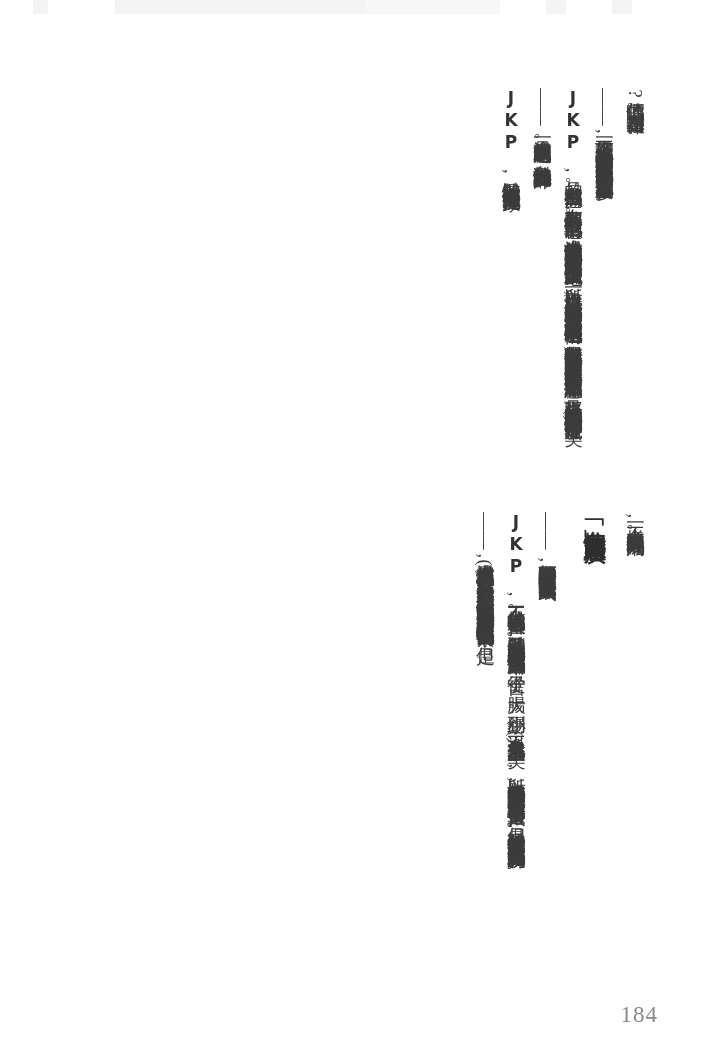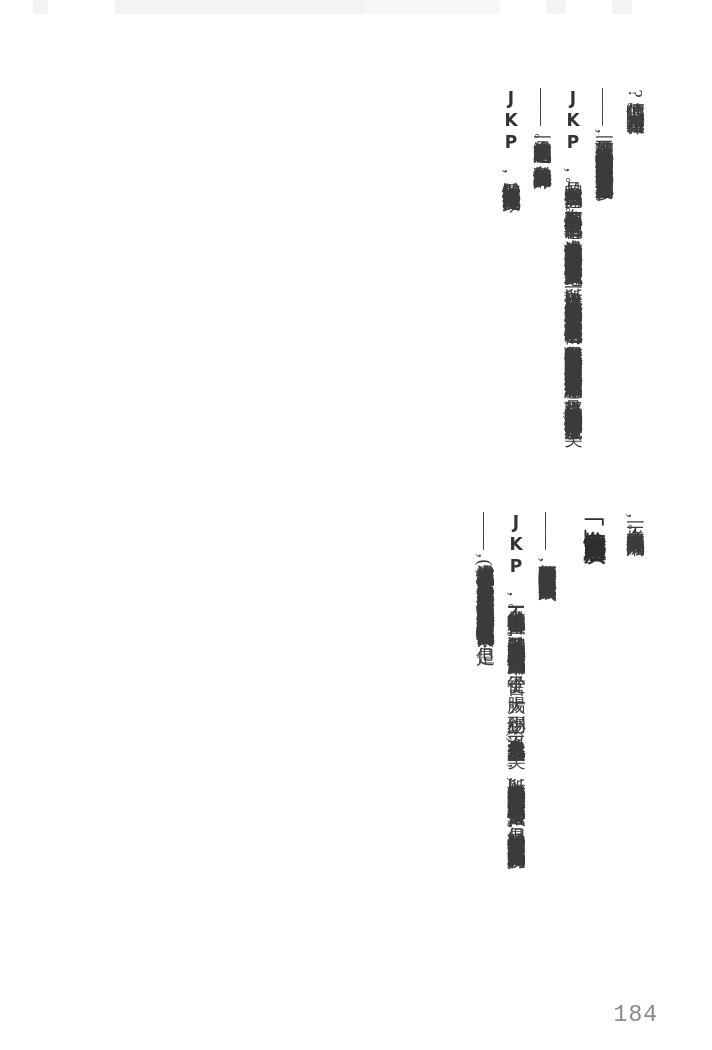--- a/index.html
+++ b/index.html
@@ -62,21 +62,21 @@
     font-size: 22px;
     line-height: 34px;
     font-weight: bold;
     letter-spacing: 1px;
     color: #2f2f2f;
   }
   .page-number {
     position: absolute;
     right: 54px;
     bottom: 22px;
-    font-family: Liberation Mono, monospace;
+    font-family: Liberation Serif, serif;
     font-size: 23px;
     color: #8a8a8a;
     letter-spacing: 1px;
   }
 </style>
 </head>
 <body>
 
 <div id="page">
 

